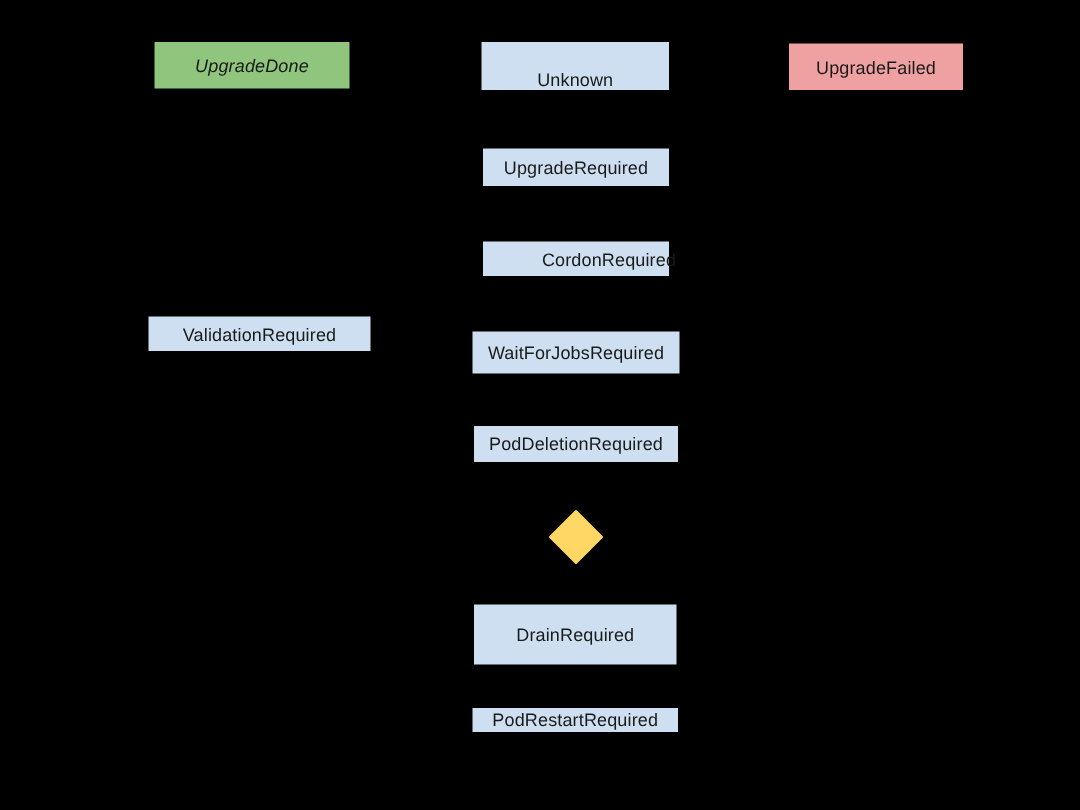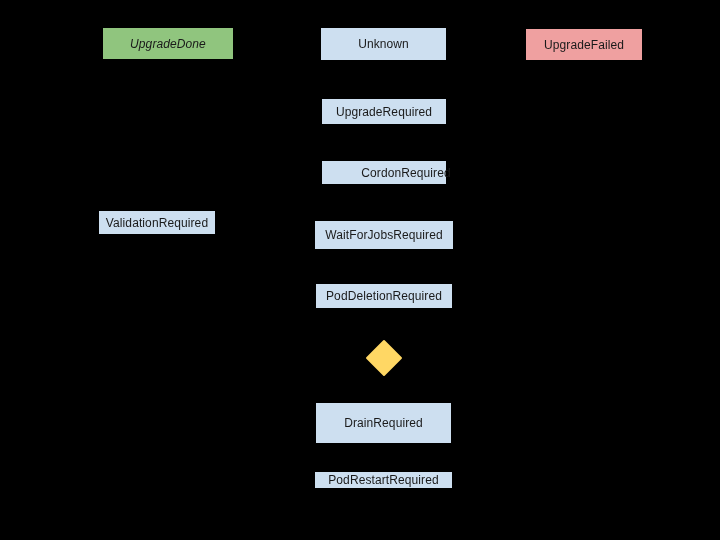--- a/index.html
+++ b/index.html
@@ -57,33 +57,33 @@
     pointer-events: none;
   }
 </style>
 </head>
 <body>
 
 <div id="canvas">
     <div class="node state-done" style="left: 103px; top: 28px; width: 130px; height: 31px;">
       <span class="node-label">UpgradeDone</span>
     </div>
-    <div class="node state-normal" style="left: 321px; top: 28px; width: 125px; height: 32px;">
+    <div class="node state-normal" style="left: 321px; top: 28px; width: 125px; height: 32px; align-items: flex-end;">
       <span class="node-label">Unknown</span>
     </div>
     <div class="node state-failed" style="left: 526px; top: 29px; width: 116px; height: 31px;">
       <span class="node-label">UpgradeFailed</span>
     </div>
     <div class="node state-normal" style="left: 322px; top: 99px; width: 124px; height: 25px;">
       <span class="node-label">UpgradeRequired</span>
     </div>
     <div class="node state-normal" style="left: 322px; top: 161px; width: 124px; height: 23px; padding-left: 44px;">
       <span class="node-label">CordonRequired</span>
     </div>
-    <div class="node state-normal" style="left: 99px; top: 211px; width: 116px; height: 23px;">
+    <div class="node state-normal" style="left: 99px; top: 211px; width: 148px; height: 23px;">
       <span class="node-label">ValidationRequired</span>
     </div>
     <div class="node state-normal" style="left: 315px; top: 221px; width: 138px; height: 28px;">
       <span class="node-label">WaitForJobsRequired</span>
     </div>
     <div class="node state-normal" style="left: 316px; top: 284px; width: 136px; height: 24px;">
       <span class="node-label">PodDeletionRequired</span>
     </div>
     <div class="decision" style="left: 371px; top: 345px; width: 26px; height: 26px;">
       <div class="diamond-shape"></div>

